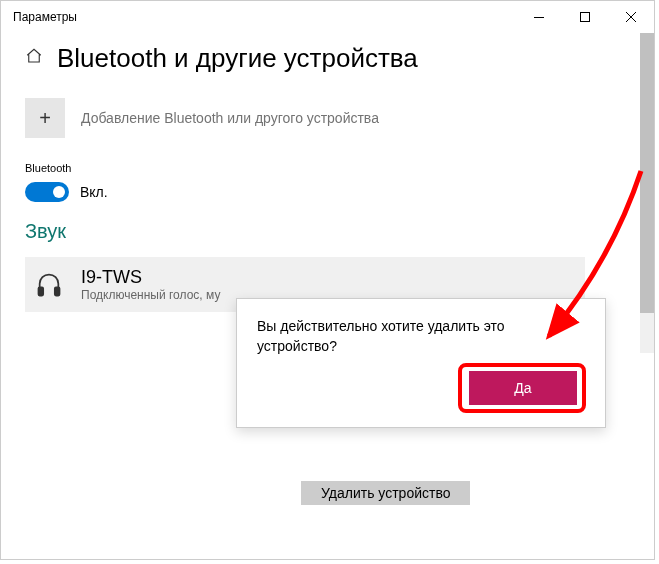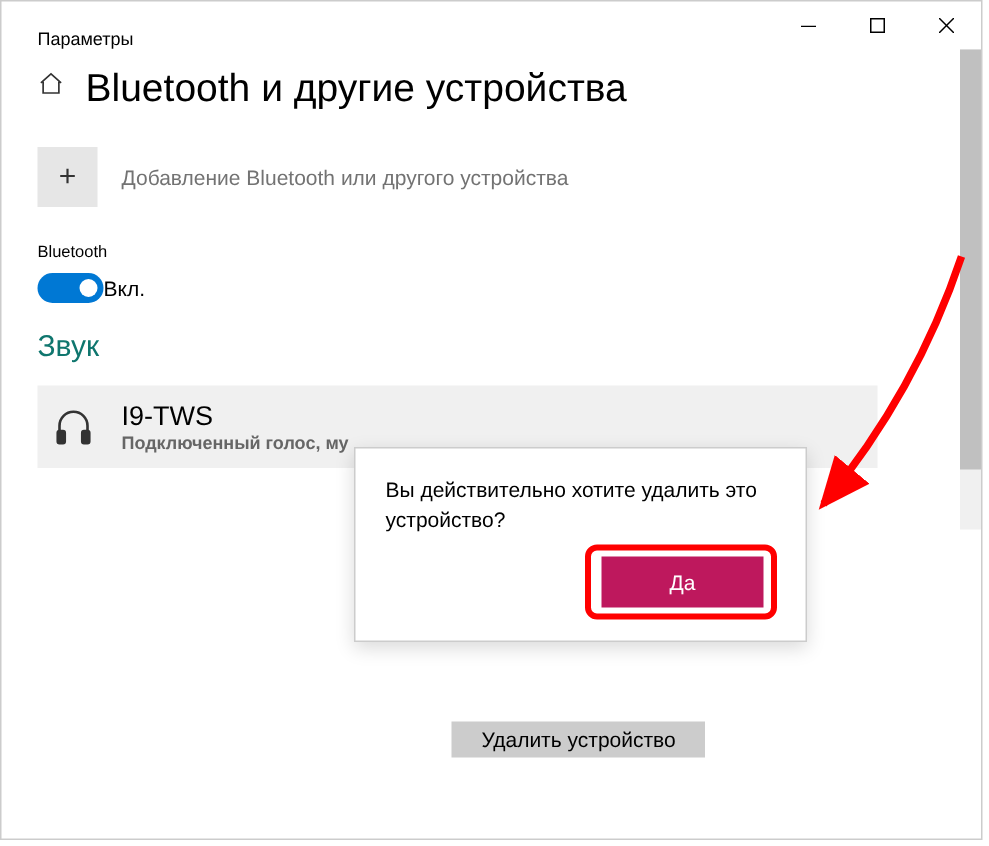--- a/index.html
+++ b/index.html
@@ -18,23 +18,23 @@
     .window {
       width: 655px;
       height: 560px;
       border: 1px solid #ccc;
       background: #fff;
       position: relative;
     }
     .titlebar {
       height: 32px;
       display: flex;
-      align-items: flex-end;
+      align-items: center;
       justify-content: space-between;
-      padding-left: 24px;
+      padding-left: 12px;
     }
     .titlebar-title {
       font-size: 12px;
       color: #000;
     }
     .titlebar-controls {
       display: flex;
     }
     .titlebar-btn {
       width: 46px;
@@ -89,21 +89,21 @@
       color: #737373;
     }
     .section-label {
       font-size: 11px;
       color: #000;
       margin-bottom: 8px;
     }
     .toggle-row {
       display: flex;
       align-items: center;
-      gap: 0;
+      gap: 11px;
       margin-bottom: 18px;
     }
     .toggle {
       width: 44px;
       height: 20px;
       background: #0078d4;
       border-radius: 10px;
       position: relative;
       cursor: pointer;
     }
@@ -150,38 +150,37 @@
       display: flex;
       flex-direction: column;
     }
     .device-name {
       font-size: 18px;
       color: #000;
     }
     .device-status {
       font-size: 12px;
       color: #666;
-      font-weight: bold;
     }
     .remove-btn {
       position: absolute;
       left: 300px;
       top: 448px;
       padding: 4px 20px;
       background: #ccc;
       border: none;
       font-size: 14px;
       color: #000;
       cursor: pointer;
     }
     .confirm-dialog {
       position: absolute;
       left: 235px;
       top: 297px;
-      width: 302px;
+      width: 370px;
       height: 130px;
       background: #fff;
       border: 1px solid #ccc;
       box-shadow: 0 4px 12px rgba(0,0,0,0.15);
       padding: 18px 20px;
     }
     .confirm-text {
       font-size: 14px;
       color: #000;
       line-height: 1.4;

